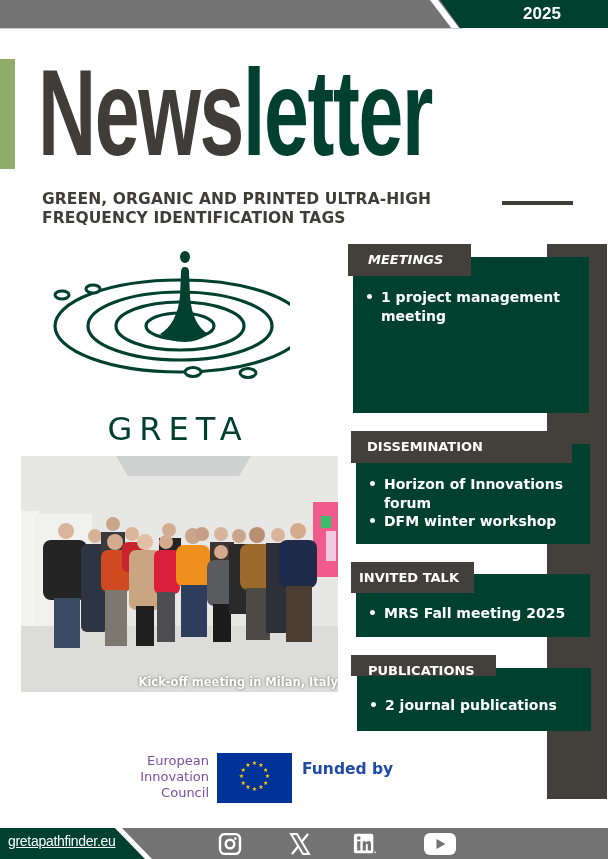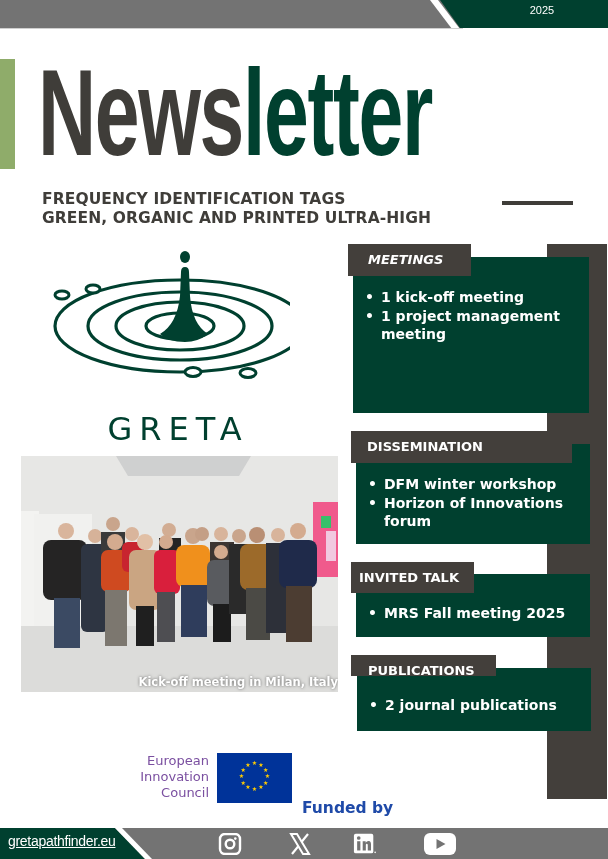--- a/index.html
+++ b/index.html
@@ -4,21 +4,21 @@
 <style>
   html, body { margin:0; padding:0; }
   body { width:608px; height:859px; position:relative; overflow:hidden; background:#ffffff; font-family:"DejaVu Sans", sans-serif; }
   .abs { position:absolute; }
 
   
   .top-grey { left:0; top:0; width:470px; height:28px; background:#737373; }
   .top-green { left:440px; top:0; width:168px; height:28px; background:#00402f; clip-path:polygon(0 0,100% 0,100% 100%,20px 100%); }
   .top-slash { left:430px; top:0; width:30px; height:29px; background:#fff; clip-path:polygon(0 0,8px 0,30px 100%,22px 100%); }
   .top-line { left:0; top:28px; width:463px; height:1px; background:#cfcfcf; }
-  .year { left:512px; top:4px; width:60px; text-align:center; color:#fff; font-weight:normal; font-size:11px; font-family:"Liberation Sans", sans-serif; }
+  .year { left:512px; top:4px; width:60px; text-align:center; color:#fff; font-weight:bold; font-size:17px; font-family:"Liberation Sans", sans-serif; }
 
   .accent-bar { left:0; top:59px; width:15px; height:110px; background:#8fac6a; }
 
   .title { left:38px; top:48px; font-family:"Liberation Sans", sans-serif; font-weight:bold; font-size:122px; line-height:130px; letter-spacing:-2px; transform:scaleX(0.66); transform-origin:left top; white-space:nowrap; }
   .title .news { color:#3f3d39; }
   .title .letter { color:#00402f; }
 
   .subtitle { left:42px; top:190px; width:460px; color:#3f3d39; font-weight:bold; font-size:15.5px; line-height:19px; font-family:"DejaVu Sans", sans-serif; letter-spacing:0.1px; }
   .sub-dash { left:502px; top:201px; width:71px; height:4px; background:#3f3d39; }
 
@@ -34,21 +34,21 @@
   .dark-col { left:547px; top:244px; width:60px; height:555px; background:#433f3b; }
   .card { background:#00402f; color:#fff; }
   .card ul { margin:0; padding:0 0 0 28px; list-style:none; }
   .card li { position:relative; font-size:14px; line-height:18.5px; font-weight:bold; font-family:"DejaVu Sans", sans-serif; }
   .card li::before { content:"•"; position:absolute; left:-16px; top:0; }
   .card-head { background:#433f3b; color:#fff; font-weight:bold; font-size:13px; line-height:31px; padding-left:20px; box-sizing:border-box; }
 
   
   .eic { left:133px; top:753px; width:76px; text-align:right; color:#7a4fa0; font-size:13px; line-height:16px; font-family:"DejaVu Sans", sans-serif; }
   .eu-flag { left:217px; top:753px; width:75px; height:50px; background:#003399; }
-  .funded { left:302px; top:799px; color:#1f4aa8; font-weight:bold; font-size:15.5px; line-height:19.5px; font-family:"DejaVu Sans", sans-serif; }
+  .funded { left:302px; top:760px; color:#1f4aa8; font-weight:bold; font-size:15.5px; line-height:19.5px; font-family:"DejaVu Sans", sans-serif; }
 
   
   .foot-grey { left:0; top:828px; width:608px; height:31px; background:#737373; }
   .foot-green { left:0; top:828px; width:160px; height:31px; background:#00402f; clip-path:polygon(0 0,115px 0,145px 100%,0 100%); }
   .foot-slash { left:115px; top:828px; width:40px; height:31px; background:#fff; clip-path:polygon(0 0,7px 0,37px 100%,30px 100%); }
   .foot-link { left:8px; top:833px; color:#fff; font-size:14px; text-decoration:underline; font-family:Liberation Sans, sans-serif; letter-spacing:-0.3px; }
   .social { top:833px; width:24px; height:22px; }
 </style>
 </head>
 <body>
@@ -56,22 +56,22 @@
 <div class="abs top-grey"></div>
 <div class="abs top-green"></div>
 <div class="abs top-slash"></div>
 <div class="abs top-line"></div>
 <div class="abs year">2025</div>
 
 <div class="abs accent-bar"></div>
 <div class="abs title"><span class="news">News</span><span class="letter">letter</span></div>
 
 <div class="abs subtitle">
+  <div>GREEN, ORGANIC AND PRINTED ULTRA-HIGH</div>
   <div>FREQUENCY IDENTIFICATION TAGS</div>
-  <div>GREEN, ORGANIC AND PRINTED ULTRA-HIGH</div>
 </div>
 <div class="abs sub-dash"></div>
 
 <svg class="abs logo" viewBox="0 0 240 200">
   <g fill="none" stroke="#00402f" stroke-width="3.2">
     <ellipse cx="130" cy="80" rx="125" ry="46"></ellipse>
     <ellipse cx="130" cy="80" rx="92" ry="34"></ellipse>
     <ellipse cx="130" cy="80" rx="64" ry="24"></ellipse>
     <ellipse cx="130" cy="80" rx="34" ry="13"></ellipse>
   </g>
@@ -139,30 +139,29 @@
         <rect x="265" y="130" width="26" height="56" fill="#4c3d32"></rect>
     </g>
   </svg>
   <div class="abs photo-caption">Kick-off meeting in Milan, Italy</div>
 </div>
 
 <div class="abs dark-col"></div>
 
 <div class="abs card" style="left:353px; top:257px; width:236px; height:156px; padding-top:31px; box-sizing:border-box;">
   <ul>
-    <li>1 kick-off meeting</li>
     <li style="padding-right:6px;">1 project management meeting</li>
   </ul>
 </div>
 <div class="abs card-head" style="left:348px; top:244px; width:123px; height:32px;font-style:italic;">MEETINGS</div>
 
 <div class="abs card" style="left:356px; top:444px; width:234px; height:100px; padding-top:31px; box-sizing:border-box;">
   <ul>
+    <li style="padding-right:4px;">Horizon of Innovations forum</li>
     <li>DFM winter workshop</li>
-    <li style="padding-right:4px;">Horizon of Innovations forum</li>
   </ul>
 </div>
 <div class="abs card-head" style="left:351px; top:431px; width:221px; height:32px; padding-left:16px;">DISSEMINATION</div>
 
 <div class="abs card" style="left:356px; top:574px; width:234px; height:63px; padding-top:30px; box-sizing:border-box;">
   <ul>
     <li>MRS Fall meeting 2025</li>
   </ul>
 </div>
 <div class="abs card-head" style="left:351px; top:562px; width:123px; height:31px; padding-left:8px;">INVITED TALK</div>

